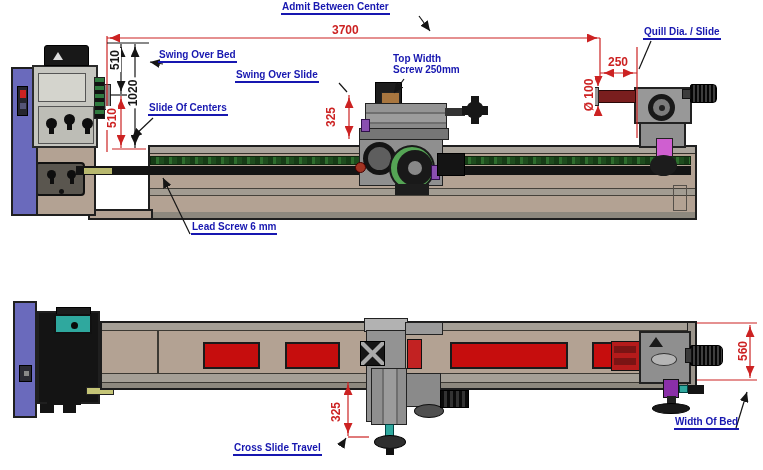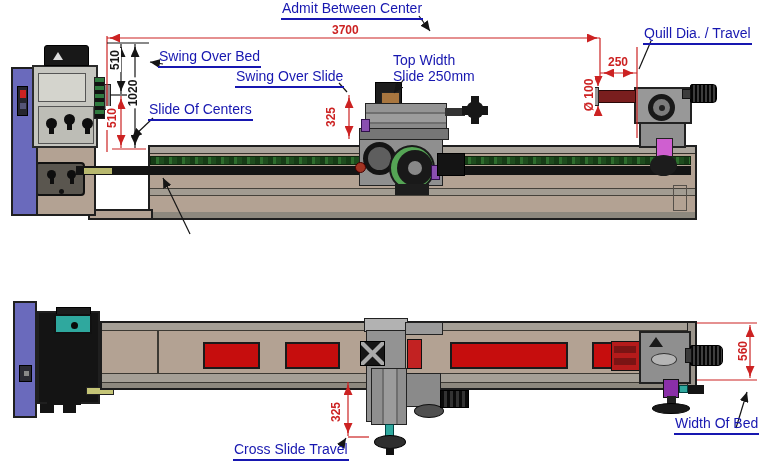--- a/index.html
+++ b/index.html
@@ -2,21 +2,21 @@
 <html style="--label-blue: #1717b0; --dim-red: #cc2222; --dim-black: #151515; --bed-tan: #b3a293; --cabinet-blue: #6a6abc; --motor-teal: #2fa89e; --way-red: #c60d0d; --machine-gray: #8f8f8f; --clamp-magenta: #cf5fd0; --screw-green: #2e6e2e;"><head>
 <meta charset="utf-8">
 <style>
   *{margin:0;padding:0;box-sizing:border-box}
   html,body{background:#fff}
   body{width:763px;height:470px;position:relative;font-family:"Liberation Sans",sans-serif;overflow:hidden}
   .stage{position:absolute;left:0;top:0;width:763px;height:470px;background:#fff}
   .p{position:absolute;border:1.5px solid #1f1f1f}
   .a{position:absolute}
   .rd{border-radius:50%}
-  .lbl{position:absolute;font-weight:normal;font-size:14px;color:var(--label-blue,#1717b0);border-bottom:2px solid currentColor;padding:0 1px 1px 1px;white-space:nowrap;z-index:60;line-height:1.12;background:transparent}
+  .lbl{position:absolute;font-weight:bold;font-size:10px;color:var(--label-blue,#1717b0);border-bottom:2px solid currentColor;padding:0 1px 1px 1px;white-space:nowrap;z-index:60;line-height:1.12;background:transparent}
   .lbl.nou{border-bottom:none}
   .dimt{position:absolute;font-weight:bold;font-size:12px;color:var(--dim-red,#cc2222);white-space:nowrap;z-index:60;background:#fff;padding:0 2px;line-height:1}
   .dimt.k{color:#151515}
   .v{transform:translate(-50%,-50%) rotate(-90deg)}
   svg.ov{position:absolute;left:0;top:0;z-index:50;pointer-events:none}
   .kh{position:absolute;width:9px;height:9px;background:#0e0e0e;border-radius:50%}
   .kh::after{content:"";position:absolute;left:2.5px;top:7px;width:4px;height:7px;background:#0e0e0e}
   .gear{position:absolute;width:11px;height:11px;background:#0e0e0e;border-radius:50%}
   .gear::after{content:"";position:absolute;left:3px;top:8px;width:5px;height:8px;background:#0e0e0e}
 </style>
@@ -225,32 +225,33 @@
       <path d="M153,118 L132,138" marker-end="url(#ab)"></path>
       <path d="M190,234 L163,178" marker-end="url(#ab)"></path>
       <path d="M651,41 L639,69"></path>
       <path d="M736,428 L747,392" marker-end="url(#ab)"></path>
       <path d="M341,446 L346,438" marker-end="url(#ab)"></path>
     </g>
   </svg>
 
   <div class="lbl" style="left:281px;top:1px">Admit Between Center</div>
   <div class="dimt" style="left:330px;top:24px">3700</div>
-  <div class="lbl" style="left:643px;top:26px">Quill Dia. / Travel</div>
+  <div class="lbl" style="left:643px;top:26px">Quill Dia. / Slide</div>
   <div class="dimt" style="left:606px;top:56px">250</div>
   <div class="dimt v" style="left:589px;top:95px">Ø 100</div>
   <div class="lbl" style="left:158px;top:49px">Swing Over Bed</div>
   <div class="lbl" style="left:235px;top:69px">Swing Over Slide</div>
   <div class="lbl nou" style="left:392px;top:53px">
     <div>Top Width</div>
-    <div>Slide 250mm</div>
+    <div>Screw 250mm</div>
   </div>
   <div class="lbl" style="left:148px;top:102px">Slide Of Centers</div>
   <div class="dimt k v" style="left:115px;top:60px">510</div>
   <div class="dimt k v" style="left:133px;top:93px">1020</div>
   <div class="dimt v" style="left:112px;top:118px">510</div>
   <div class="dimt v" style="left:331px;top:117px">325</div>
+  <div class="lbl" style="left:191px;top:221px">Lead Screw 6 mm</div>
   <div class="lbl" style="left:233px;top:442px">Cross Slide Travel</div>
   <div class="dimt v" style="left:336px;top:412px">325</div>
   <div class="lbl" style="left:674px;top:416px">Width Of Bed</div>
   <div class="dimt v" style="left:743px;top:351px">560</div>
 
 </div>
 
 </body></html>

